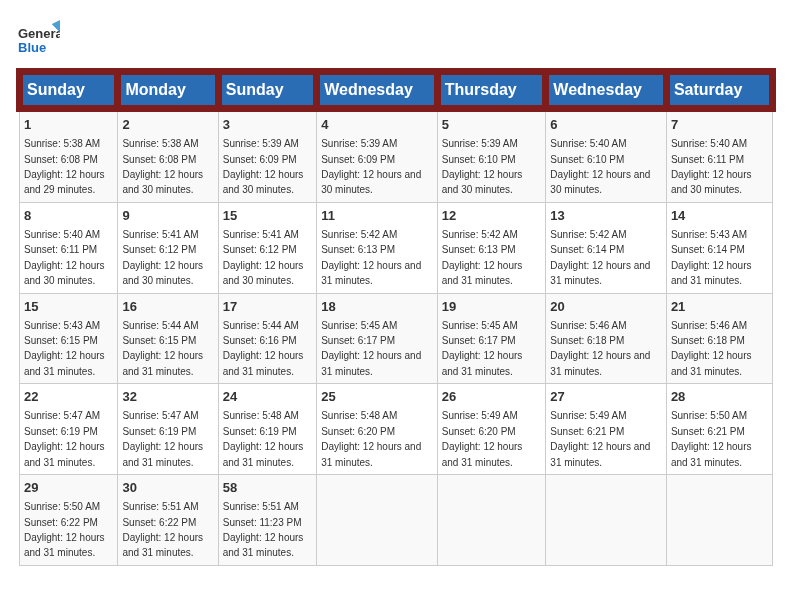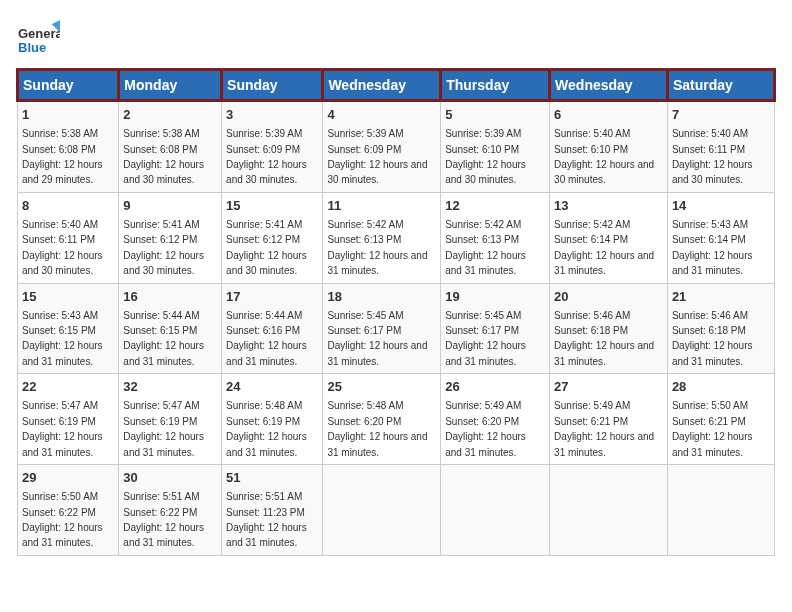--- a/index.html
+++ b/index.html
@@ -38,23 +38,23 @@
     table {
       width: 100%;
       border-collapse: collapse;
       font-size: 11px;
     }
     thead tr th {
       background-color: #2a6db5;
       color: #fff;
       padding: 6px 4px;
       text-align: left;
-      font-size: 14px;
+      font-size: 16px;
       font-weight: bold;
-      border: 3px solid #7f1d1d;
+      border: 7px solid #7f1d1d;
     }
     tbody tr td {
       border: 1px solid #ccc;
       padding: 4px;
       vertical-align: top;
       color: #333;
       line-height: 1.4;
       background: #fff;
     }
     tbody tr:nth-child(odd) td {
@@ -138,20 +138,20 @@
         <td><span class="day-num">32</span><span class="day-detail">Sunrise: 5:47 AM</span><br><span class="day-detail">Sunset: 6:19 PM</span><br><span class="day-detail">Daylight: 12 hours and 31 minutes.</span></td>
         <td><span class="day-num">24</span><span class="day-detail">Sunrise: 5:48 AM</span><br><span class="day-detail">Sunset: 6:19 PM</span><br><span class="day-detail">Daylight: 12 hours and 31 minutes.</span></td>
         <td><span class="day-num">25</span><span class="day-detail">Sunrise: 5:48 AM</span><br><span class="day-detail">Sunset: 6:20 PM</span><br><span class="day-detail">Daylight: 12 hours and 31 minutes.</span></td>
         <td><span class="day-num">26</span><span class="day-detail">Sunrise: 5:49 AM</span><br><span class="day-detail">Sunset: 6:20 PM</span><br><span class="day-detail">Daylight: 12 hours and 31 minutes.</span></td>
         <td><span class="day-num">27</span><span class="day-detail">Sunrise: 5:49 AM</span><br><span class="day-detail">Sunset: 6:21 PM</span><br><span class="day-detail">Daylight: 12 hours and 31 minutes.</span></td>
         <td><span class="day-num">28</span><span class="day-detail">Sunrise: 5:50 AM</span><br><span class="day-detail">Sunset: 6:21 PM</span><br><span class="day-detail">Daylight: 12 hours and 31 minutes.</span></td>
       </tr>
       <tr>
         <td><span class="day-num">29</span><span class="day-detail">Sunrise: 5:50 AM</span><br><span class="day-detail">Sunset: 6:22 PM</span><br><span class="day-detail">Daylight: 12 hours and 31 minutes.</span></td>
         <td><span class="day-num">30</span><span class="day-detail">Sunrise: 5:51 AM</span><br><span class="day-detail">Sunset: 6:22 PM</span><br><span class="day-detail">Daylight: 12 hours and 31 minutes.</span></td>
-        <td><span class="day-num">51</span><span class="day-detail">Sunrise: 5:51 AM</span><br><span class="day-detail">Sunset: 11:23 PM</span><br><span class="day-detail">Daylight: 12 hours and 31 minutes.</span></td>
+        <td><span class="day-num">58</span><span class="day-detail">Sunrise: 5:51 AM</span><br><span class="day-detail">Sunset: 11:23 PM</span><br><span class="day-detail">Daylight: 12 hours and 31 minutes.</span></td>
         <td></td>
         <td></td>
         <td></td>
         <td></td>
       </tr>
     </tbody>
 </table>
 
 </body></html>

